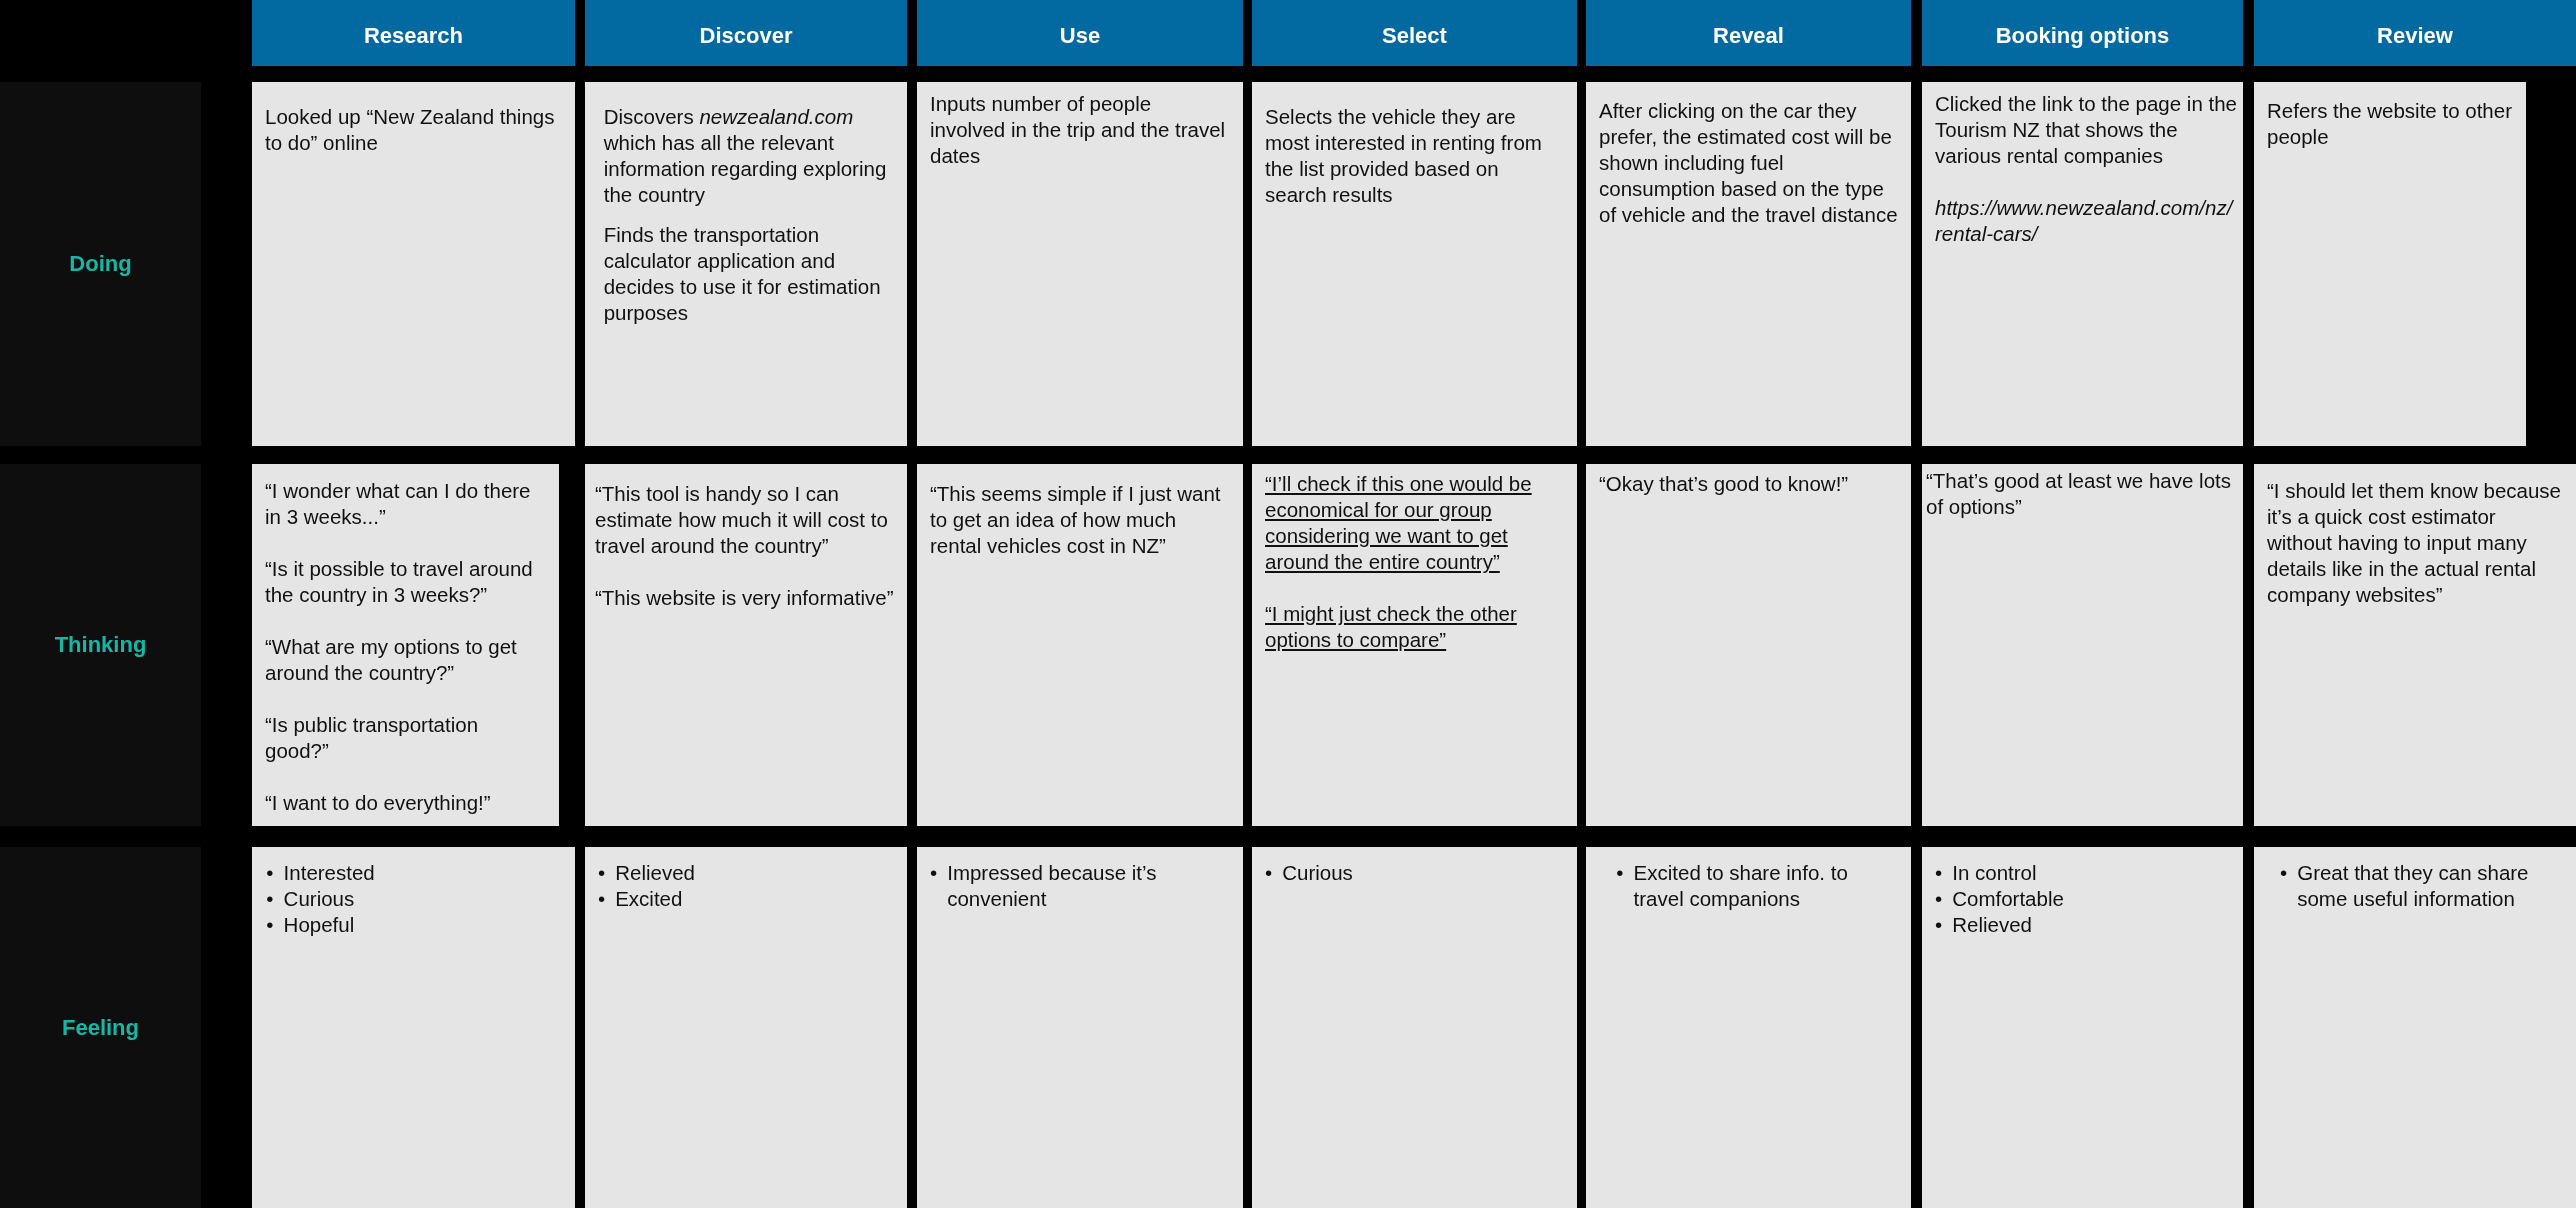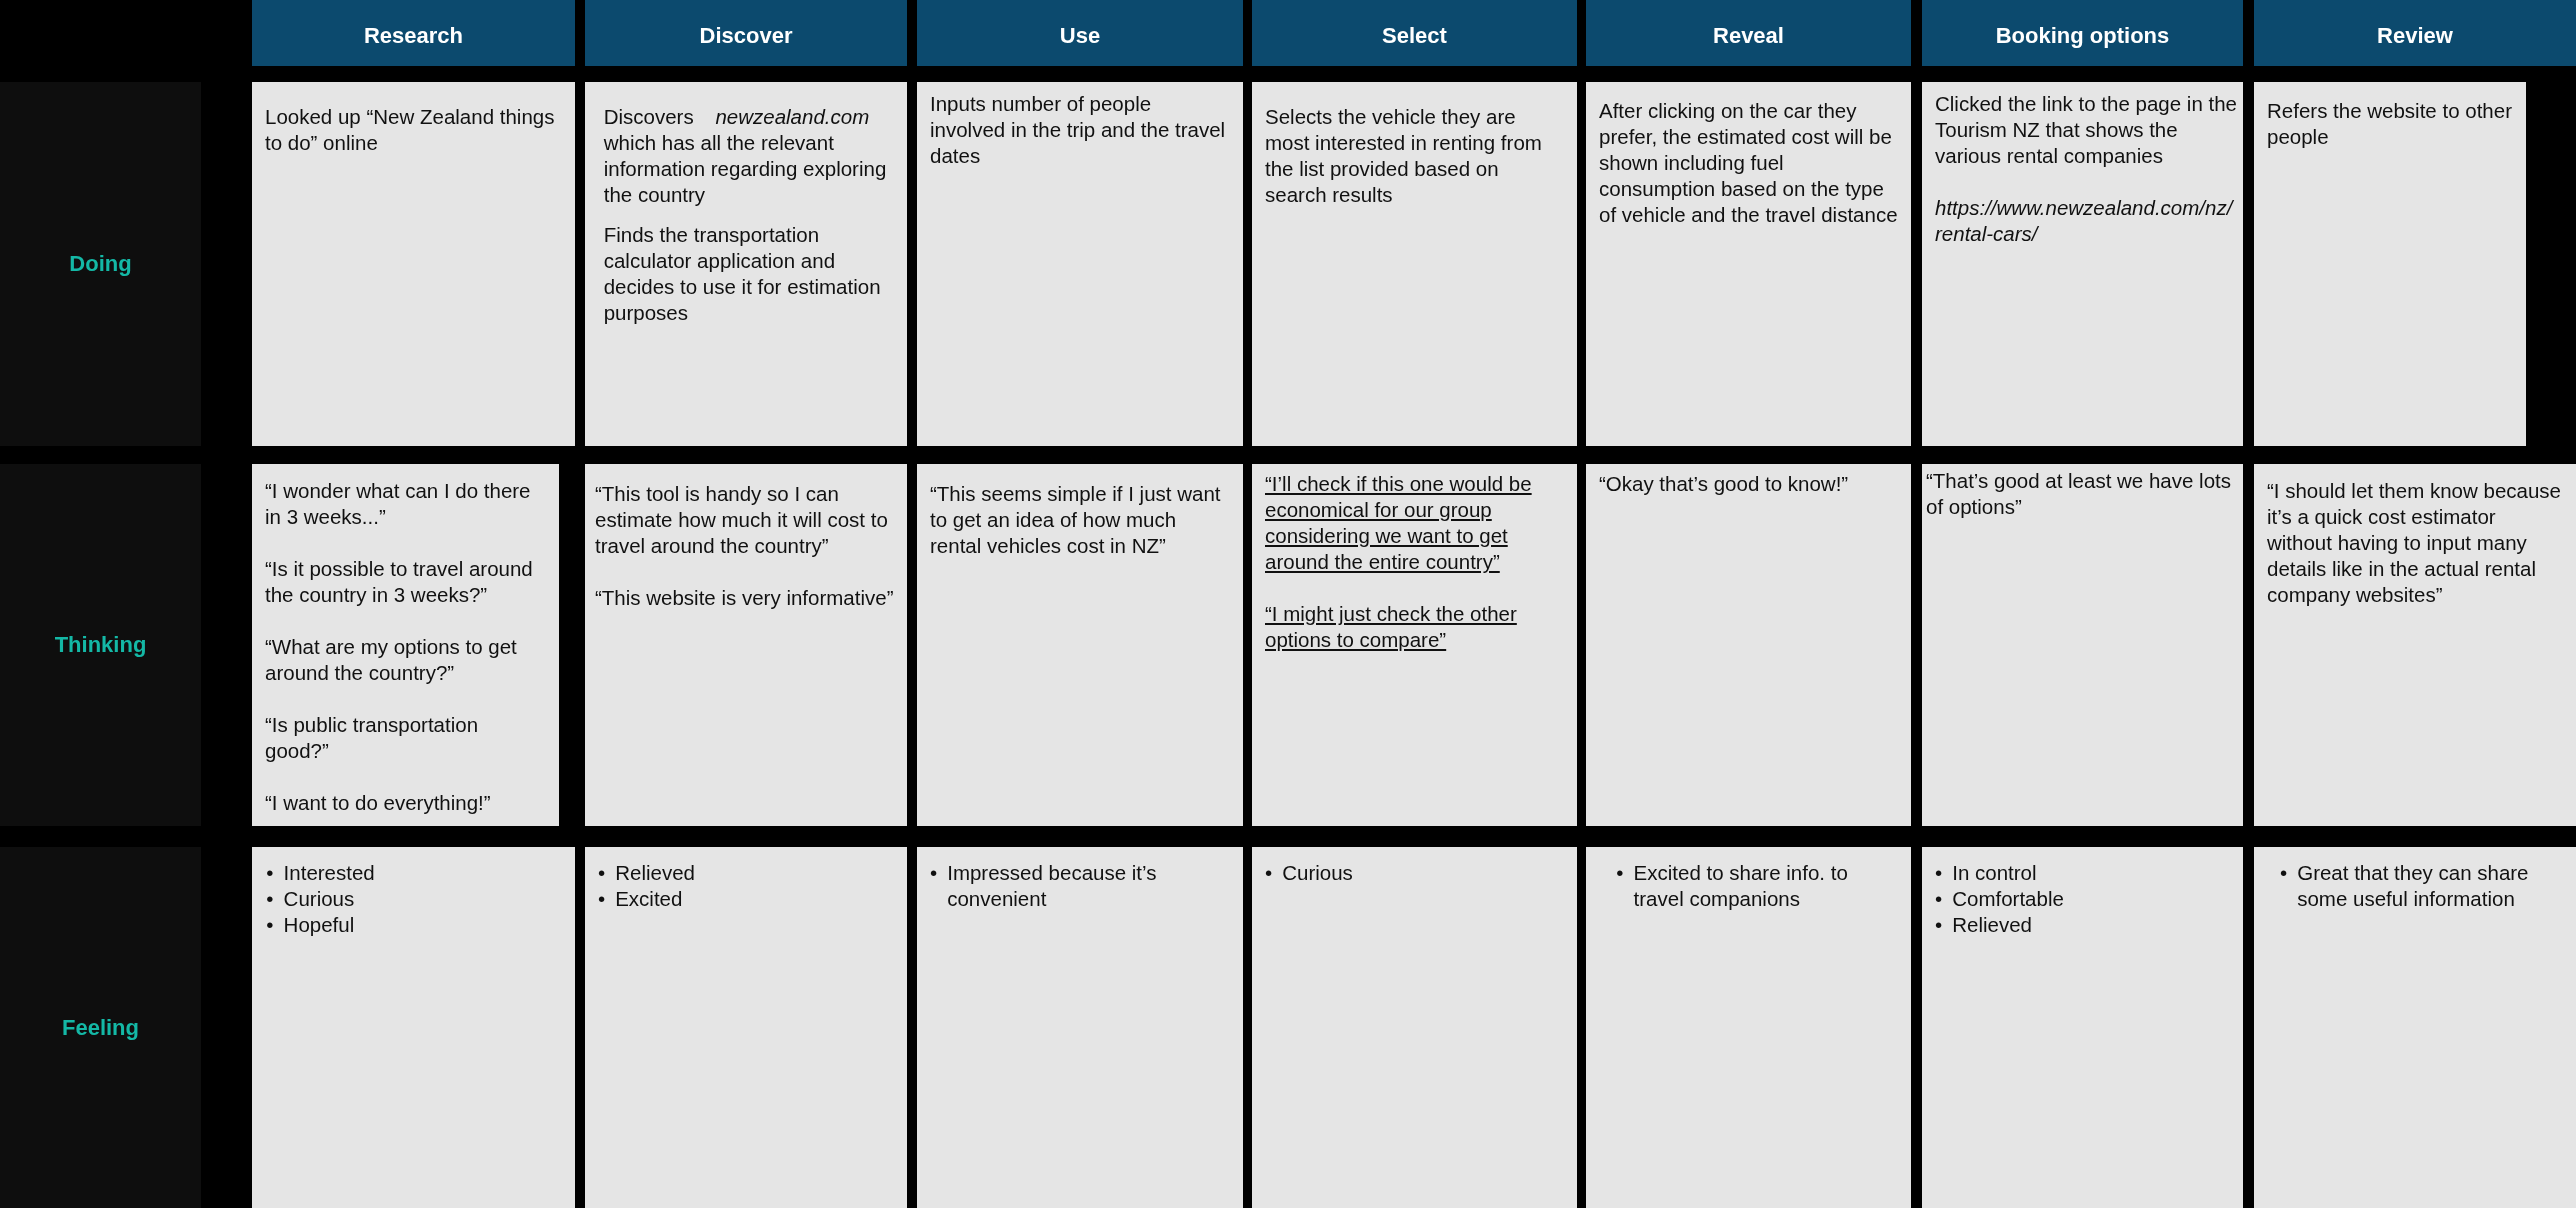--- a/index.html
+++ b/index.html
@@ -3,36 +3,36 @@
   <meta charset="utf-8">
   <style>
     html, body { margin: 0; padding: 0; }
     body {
       width: 2576px; height: 1209px; background: #000000;
       position: relative; overflow: hidden;
       font-family: "Liberation Sans", "DejaVu Sans", sans-serif;
     }
     .cell { position: absolute; box-sizing: border-box; }
     .hdr {
-      background: #0c4a6e; color: #ffffff; font-weight: bold;
+      background: #0369a1; color: #ffffff; font-weight: bold;
       font-size: 22px; display: flex; align-items: center; justify-content: center;
       top: 0; height: 66px; padding-top: 5.8px;
     }
     .rowlabel {
       background: #0e0e0e; color: #14b8a6; font-weight: bold;
       font-size: 22px; display: flex; align-items: center; justify-content: center;
       left: 0; width: 201px;
     }
     .body {
       background: #e5e5e5; color: #111111; font-size: 20.5px; line-height: 26px;
       padding: 21.6px 11.5px 11.5px 13px;
     }
     .body p { margin: 0 0 26px 0; }
     .body p:last-child { margin-bottom: 0; }
-    .body em { font-style: italic; margin-left: 16px; }
+    .body em { font-style: italic; }
     .body ul { margin: 0; padding: 0; list-style: none; }
     .body li { position: relative; padding-left: 21.6px; }
     .body li .bullet { position: absolute; left: 4.3px; top: 0; }
     .row-doing { top: 82px; height: 364px; }
     .row-thinking { top: 464px; height: 362px; }
     .row-feeling { top: 847px; height: 362px; }
   </style>
 </head>
 <body>
 

